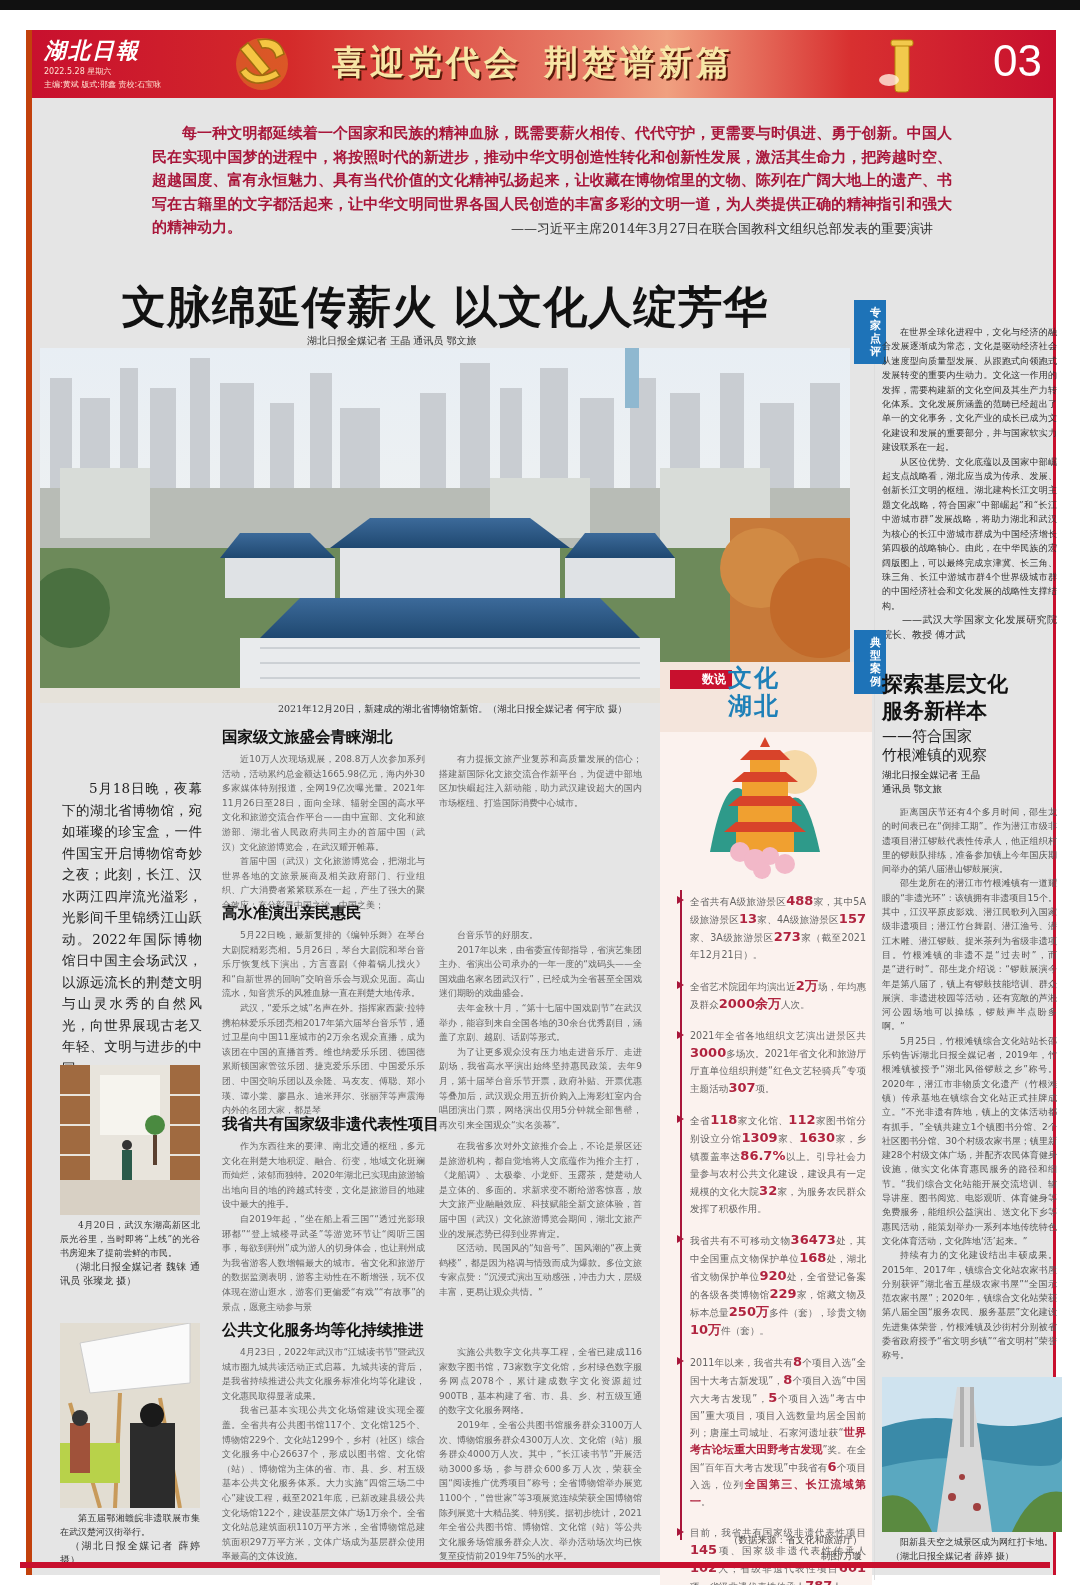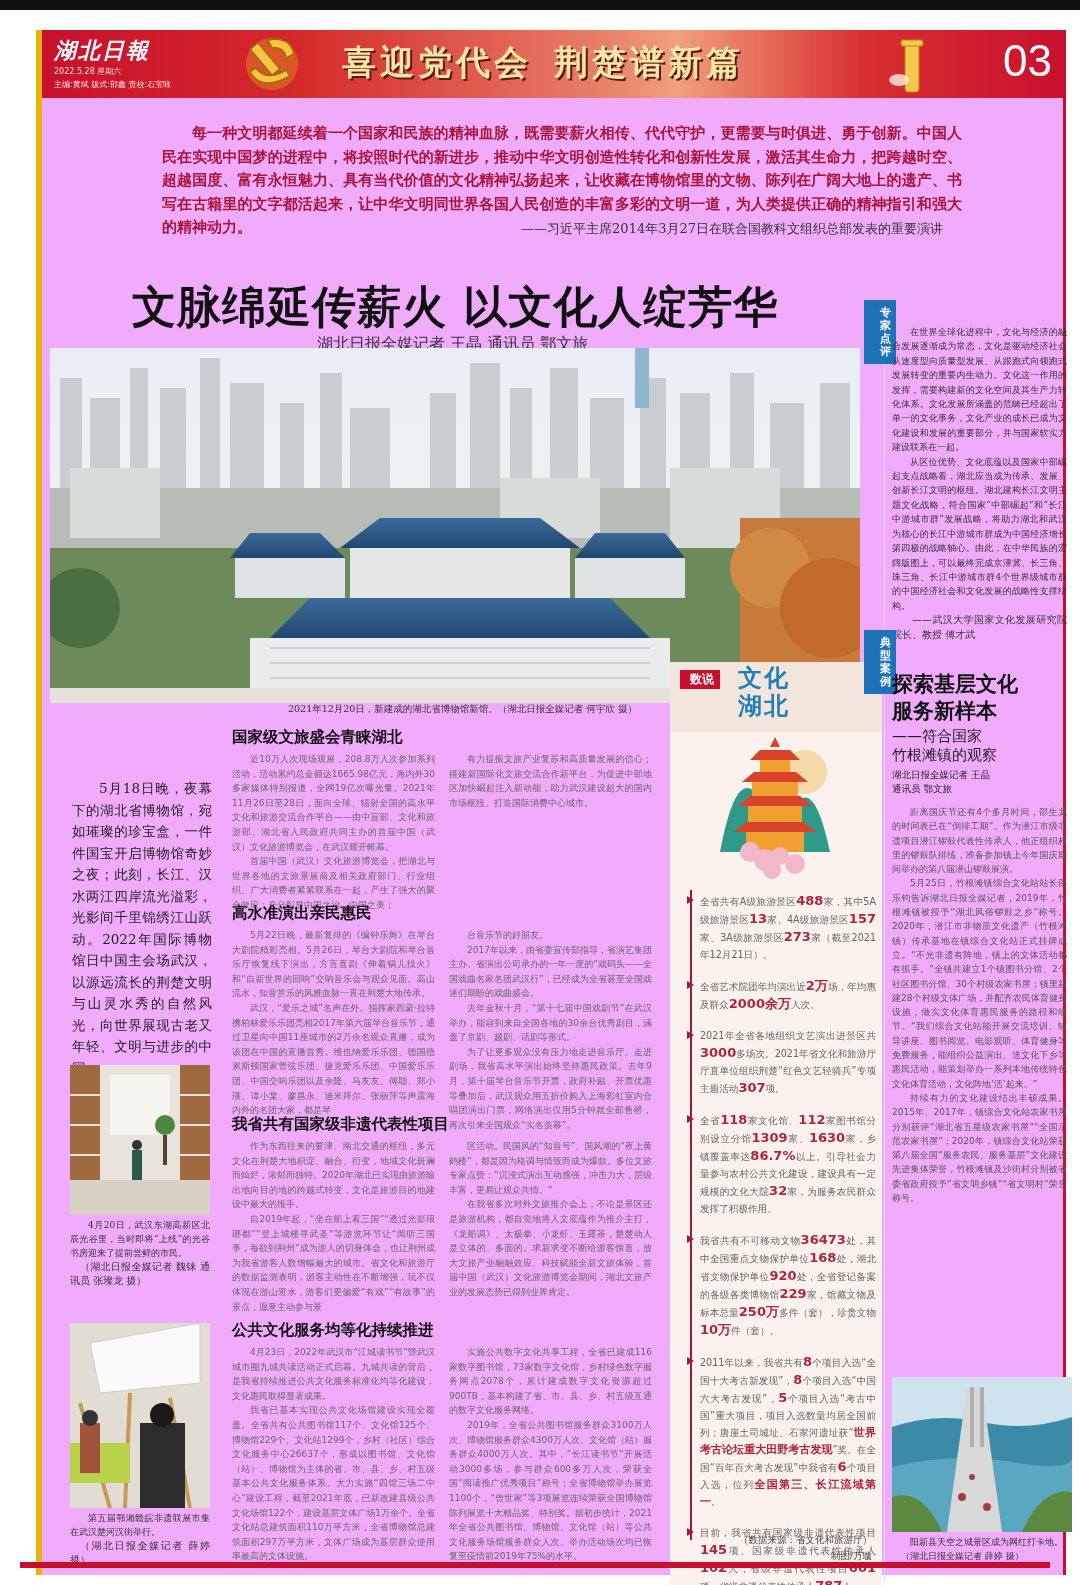--- a/index.html
+++ b/index.html
@@ -1,36 +1,36 @@
 <!DOCTYPE html>
 <html><head>
 <meta charset="utf-8">
 <style>
 *{box-sizing:border-box;margin:0;padding:0}
 html,body{width:1080px;height:1585px;background:#fff;overflow:hidden}
 body{font-family:"DejaVu Serif",serif;color:#333;position:relative}
 .topbar{position:absolute;left:0;top:0;width:1080px;height:10px;background:#111}
-.page{position:absolute;left:36px;top:30px;width:1030px;height:1545px;border-left:6px solid #eab308;border-right:3px solid #c8102e;background:#f0abfc}
+.page{position:absolute;left:26px;top:30px;width:1030px;height:1545px;border-left:6px solid #c2410c;border-right:3px solid #c8102e;background:#e5e5e5}
 .bottom-rule{position:absolute;left:20px;top:1562px;width:1030px;height:6px;background:#c8102e}
 
 .masthead{position:absolute;left:0;top:0;width:1024px;height:68px;background:linear-gradient(90deg,#c8102e 0%,#d42a2a 25%,#e8806a 55%,#f0a080 62%,#d83030 80%,#c8102e 100%);overflow:hidden}
 .mh-logo{position:absolute;left:12px;top:6px;color:#fff;font-family:"DejaVu Serif",serif;font-size:22px;font-weight:bold;font-style:italic;letter-spacing:2px}
 .mh-date{position:absolute;left:12px;top:36px;color:#ffe0d0;font-family:"DejaVu Sans",sans-serif;font-size:8px}
 .mh-staff{position:absolute;left:12px;top:49px;color:#ffe0d0;font-family:"DejaVu Sans",sans-serif;font-size:8px}
 .mh-emblem{position:absolute;left:190px;top:2px;width:80px;height:64px}
 .mh-slogan{position:absolute;left:300px;top:10px;color:#f7e6a6;font-family:"DejaVu Serif",serif;font-size:34px;font-weight:bold;letter-spacing:4px;text-shadow:2px 2px 0 #5a1a0a}
 .mh-slogan span{margin-right:22px}
 .mh-tower{position:absolute;left:845px;top:6px;width:50px;height:60px}
 .mh-page{position:absolute;right:14px;top:6px;color:#fff;font-family:Liberation Sans, sans-serif;font-size:44px;font-weight:300}
 
 .quote{position:absolute;left:120px;top:92px;width:800px;color:#a8163a;font-family:"DejaVu Serif",serif;font-weight:bold;font-size:15px;line-height:23.5px;text-align:justify;text-indent:2em}
 .quote-src{position:absolute;right:120px;top:190px;color:#333;font-size:13px;font-family:"DejaVu Serif",serif}
 
 .headline{position:absolute;left:90px;top:248px;font-family:"DejaVu Sans",sans-serif;font-weight:bold;font-size:44px;color:#111;letter-spacing:1px;white-space:nowrap}
-.byline{position:absolute;left:275px;top:304px;font-family:"DejaVu Sans",sans-serif;font-size:16px;color:#333}
+.byline{position:absolute;left:275px;top:304px;font-family:"DejaVu Sans",sans-serif;font-size:10px;color:#333}
 
 .mainphoto{position:absolute;left:8px;top:318px;width:810px;height:355px;overflow:hidden}
 .photo-caption{position:absolute;left:246px;top:673px;font-size:9.5px;font-family:"DejaVu Serif",serif;color:#333}
 
 .tag{position:absolute;width:14px;background:#1e73b8;color:#fff;font-family:"DejaVu Sans",sans-serif;font-size:11px;font-weight:bold;line-height:13px;text-align:center;padding:6px 16px}
 .expert{position:absolute;left:850px;top:295px;width:175px;font-size:9px;line-height:14.4px;color:#333;font-family:"DejaVu Serif",serif;text-align:justify}
 .expert p{text-indent:2em}
 .expert .sig{font-family:"DejaVu Sans",sans-serif;font-size:10px;text-indent:2em}
 
 .case-title{position:absolute;left:850px;top:640px;font-family:"DejaVu Serif",serif;font-weight:bold;font-size:21px;line-height:27px;color:#111}
@@ -49,21 +49,21 @@
 .lcap .c2{font-family:"DejaVu Sans",sans-serif;font-size:10px;text-indent:1em}
 
 .sec{position:absolute;left:190px;width:420px}
 .sec h3{font-family:"DejaVu Serif",serif;font-weight:bold;font-size:15.5px;color:#111;margin-bottom:4px}
 .cols{display:flex;gap:14px}
 .cols .col{width:203px;font-size:9px;line-height:14.6px;color:#666;font-family:"DejaVu Sans",sans-serif;text-align:justify}
 .cols .col p{text-indent:2em}
 
 .panel{position:absolute;left:628px;top:632px;width:212px;height:925px;background:#fbf2ee}
 .panel-head{position:absolute;left:0;top:0;width:212px;height:70px;background:#f4e5dc}
-.panel-tag{position:absolute;left:10px;top:8px;background:#c8102e;color:#fff;font-family:"DejaVu Serif",serif;font-weight:bold;font-size:12px;padding:1px 6px 1px 10px}
+.panel-tag{position:absolute;left:10px;top:8px;background:#c8102e;color:#fff;font-family:"DejaVu Serif",serif;font-weight:bold;font-size:12px;padding:1px 6px 1px 32px}
 .panel-title{position:absolute;left:68px;top:2px;color:#1e80b8;font-family:"DejaVu Serif",serif;font-weight:bold;font-size:24px;line-height:28px;letter-spacing:2px}
 .panel-art{position:absolute;left:40px;top:70px;width:130px;height:150px}
 .timeline{position:absolute;left:20px;top:228px;width:2px;height:650px;background:#a8163a}
 .facts{position:absolute;left:30px;top:230px;width:176px}
 .fact{position:relative;font-family:"DejaVu Sans",sans-serif;font-size:9.6px;line-height:17px;color:#666;margin-bottom:14px;text-align:justify}
 .fact::before{content:"";position:absolute;left:-13px;top:4px;border-left:7px solid #a8163a;border-top:4px solid transparent;border-bottom:4px solid transparent}
 .fact b{color:#b0243f;font-size:13px;font-weight:bold}
 .fact b.hl{font-size:11px}
 .panel-src{position:absolute;right:10px;top:870px;font-family:"DejaVu Sans",sans-serif;font-size:9.5px;line-height:16px;text-align:right;color:#444}
 .divider{position:absolute;left:842px;top:300px;width:1px;height:1250px;background:#ddd}
@@ -249,22 +249,22 @@
   </div>
 
   <div class="sec" style="top:1084px">
     <h3>我省共有国家级非遗代表性项目</h3>
     <div class="cols">
       <div class="col">
         <p>作为东西往来的要津、南北交通的枢纽，多元文化在荆楚大地积淀、融合、衍变，地域文化斑斓而灿烂，浓郁而独特。2020年湖北已实现由旅游输出地向目的地的跨越式转变，文化是旅游目的地建设中最大的推手。</p>
         <p>自2019年起，“坐在船上看三国”“透过光影琅琊都”“登上城楼寻武圣”等游览环节让“阅听三国事，每欲到荆州”成为游人的切身体会，也让荆州成为我省游客人数增幅最大的城市。省文化和旅游厅的数据监测表明，游客主动性在不断增强，玩不仅体现在游山逛水，游客们更偏爱“有戏”“有故事”的景点，愿意主动参与景</p>
       </div>
       <div class="col">
+        <p>在我省多次对外文旅推介会上，不论是景区还是旅游机构，都自觉地将人文底蕴作为推介主打，《龙船调》、太极拳、小龙虾、玉露茶，楚楚动人是立体的、多面的。求新求变不断给游客惊喜，放大文旅产业融融效应、科技赋能全新文旅体验，首届中国（武汉）文化旅游博览会期间，湖北文旅产业的发展态势已得到业界肯定。</p>
         <p>区活动。民国风的“知音号”、国风潮的“夜上黄鹤楼”，都是因为格调与情致而成为爆款。多位文旅专家点赞：“沉浸式演出互动感强，冲击力大，层级丰富，更易让观众共情。”</p>
-        <p>在我省多次对外文旅推介会上，不论是景区还是旅游机构，都自觉地将人文底蕴作为推介主打，《龙船调》、太极拳、小龙虾、玉露茶，楚楚动人是立体的、多面的。求新求变不断给游客惊喜，放大文旅产业融融效应、科技赋能全新文旅体验，首届中国（武汉）文化旅游博览会期间，湖北文旅产业的发展态势已得到业界肯定。</p>
       </div>
     </div>
   </div>
 
   <div class="sec" style="top:1290px">
     <h3>公共文化服务均等化持续推进</h3>
     <div class="cols">
       <div class="col">
         <p>4月23日，2022年武汉市“江城读书节”暨武汉城市圈九城共读活动正式启幕。九城共读的背后，是我省持续推进公共文化服务标准化均等化建设，文化惠民取得显著成果。</p>
         <p>我省已基本实现公共文化场馆建设实现全覆盖。全省共有公共图书馆117个、文化馆125个、博物馆229个、文化站1299个，乡村（社区）综合文化服务中心26637个，形成以图书馆、文化馆（站）、博物馆为主体的省、市、县、乡、村五级基本公共文化服务体系。大力实施“四馆三场二中心”建设工程，截至2021年底，已新改建县级公共文化场馆122个，建设基层文体广场1万余个。全省文化站总建筑面积110万平方米，全省博物馆总建筑面积297万平方米，文体广场成为基层群众使用率最高的文体设施。</p>
@@ -338,20 +338,21 @@
   <div class="case-sub">
     <div>——符合国家</div>
     <div>竹根滩镇的观察</div>
   </div>
   <div class="case-by">
     <div>湖北日报全媒记者 王晶</div>
     <div>通讯员 鄂文旅</div>
   </div>
   <div class="case-body">
     <p>距离国庆节还有4个多月时间，邵生龙的时间表已在“倒排工期”。作为潜江市级非遗项目潜江锣鼓代表性传承人，他正组织村里的锣鼓队排练，准备参加镇上今年国庆期间举办的第八届潜山锣鼓展演。</p>
+    <p>邵生龙所在的潜江市竹根滩镇有一道耀眼的“非遗光环”：该镇拥有非遗项目15个。其中，江汉平原皮影戏、潜江民歌列入国家级非遗项目；潜江竹台舞剧、潜江渔号、潜江木雕、潜江锣鼓、捉米茶列为省级非遗项目。竹根滩镇的非遗不是“过去时”，而是“进行时”。邵生龙介绍说：“锣鼓展演今年是第八届了，镇上有锣鼓技能培训、群众展演、非遗进校园等活动，还有宽敞的芦淞河公园场地可以操练，锣鼓声半点盼多啊。”</p>
     <p>5月25日，竹根滩镇综合文化站站长邵乐钧告诉湖北日报全媒记者，2019年，竹根滩镇被授予“湖北风俗锣鼓之乡”称号。2020年，潜江市非物质文化遗产（竹根滩镇）传承基地在镇综合文化站正式挂牌成立。“不光非遗有阵地，镇上的文体活动都有抓手。”全镇共建立1个镇图书分馆、2个社区图书分馆、30个村级农家书屋；镇里新建28个村级文体广场，并配齐农民体育健身设施，做实文化体育惠民服务的路径和细节。“我们综合文化站能开展交流培训、辅导讲座、图书阅览、电影观听、体育健身等免费服务，能组织公益演出、送文化下乡等惠民活动，能策划举办一系列本地传统特色文化体育活动，文化阵地‘活’起来。”</p>
     <p>持续有力的文化建设结出丰硕成果。2015年、2017年，镇综合文化站农家书屋分别获评“湖北省五星级农家书屋”“全国示范农家书屋”；2020年，镇综合文化站荣获第八届全国“服务农民、服务基层”文化建设先进集体荣誉，竹根滩镇及沙街村分别被省委省政府授予“省文明乡镇”“省文明村”荣誉称号。</p>
   </div>
   <div class="case-photo">
     <svg width="180" height="155" viewBox="0 0 180 155">
       <rect width="180" height="155" fill="#cfe3ef"></rect>
       <path d="M0 50 Q45 35 90 45 T180 40 L180 155 L0 155 Z" fill="#3a8aa8"></path>
       <path d="M0 90 Q60 75 120 85 T180 80 L180 155 L0 155 Z" fill="#5aa8c0"></path>
       <polygon points="75,10 90,10 110,155 55,155" fill="#d8d8d8"></polygon>
       <rect x="78" y="10" width="4" height="60" fill="#b0b0b0"></rect>

